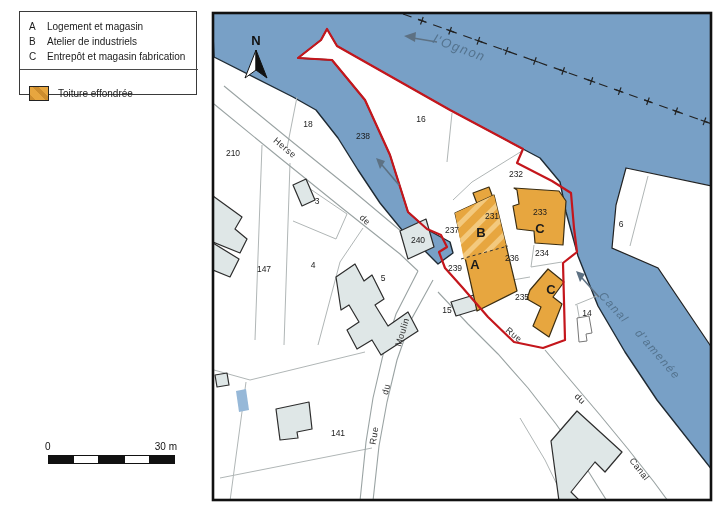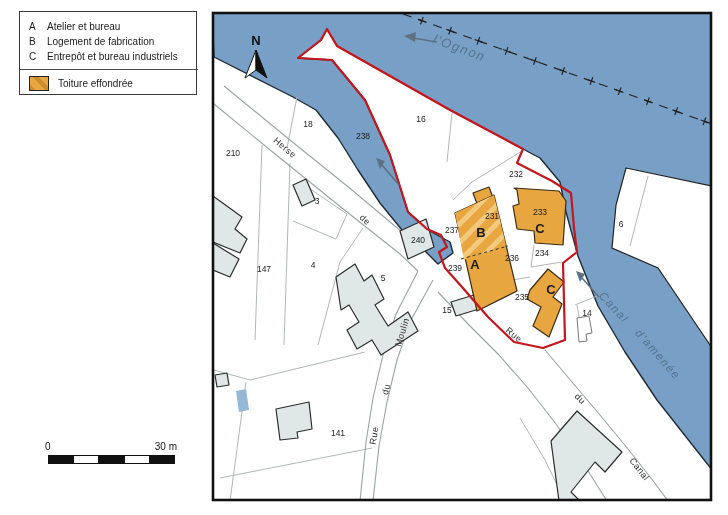--- a/index.html
+++ b/index.html
@@ -7,21 +7,21 @@
          font-family:"Liberation Sans",sans-serif;}
   svg text{font-family:"Liberation Sans",sans-serif;}
 
   
   .legend{position:absolute;left:19px;top:11px;width:178px;height:84px;background:#fff;
           border:1.3px solid #3a3a3a;box-sizing:border-box;padding:8px 4px 0 9px;
           font-size:10px;color:#1a1a1a;line-height:1.3;}
   .legend-row{display:flex;margin-bottom:2px;}
   .legend-key{width:18px;flex:none;}
   .legend-divider{border-top:1px solid #4a4a4a;margin:6px 0 0 -9px;width:178px;}
-  .legend-swatch-row{display:flex;align-items:center;margin-top:6px;}
+  .legend-swatch-row{display:flex;align-items:center;margin-top:16px;}
   .swatch{width:18px;height:13px;border:1px solid #222;flex:none;margin-right:9px;
           background:repeating-linear-gradient(45deg,#cd8d2e 0 4px,#e7a63f 4px 11px);}
 
   
   .scalebar{position:absolute;left:45px;top:441px;width:132px;font-size:10px;color:#111;}
   .scalebar-labels{display:flex;justify-content:space-between;margin-bottom:3px;padding-right:0;}
   .scalebar-bar{display:flex;height:7px;width:125px;margin-left:3px;border:1px solid #111;box-sizing:content-box;}
   .scalebar-bar .seg{flex:1;}
   .seg.dark{background:#111;}
   .seg.light{background:#fff;border-left:1px solid #111;border-right:1px solid #111;}
@@ -200,29 +200,29 @@
       </g>
     </g>
 
     <rect x="213" y="13" width="498" height="487" fill="none" stroke="#111" stroke-width="2.6"></rect>
   </svg>
 
   
   <div class="legend">
     <div class="legend-row">
       <span class="legend-key">A</span>
-      <span>Atelier et bureau</span>
+      <span>Logement et magasin</span>
     </div>
     <div class="legend-row">
       <span class="legend-key">B</span>
-      <span>Logement de fabrication</span>
+      <span>Atelier de industriels</span>
     </div>
     <div class="legend-row">
       <span class="legend-key">C</span>
-      <span>Entrepôt et bureau industriels</span>
+      <span>Entrepôt et magasin fabrication</span>
     </div>
     <div class="legend-divider"></div>
     <div class="legend-swatch-row">
       <span class="swatch"></span>
       <span>Toiture effondrée</span>
     </div>
   </div>
 
   
   <div class="scalebar">

